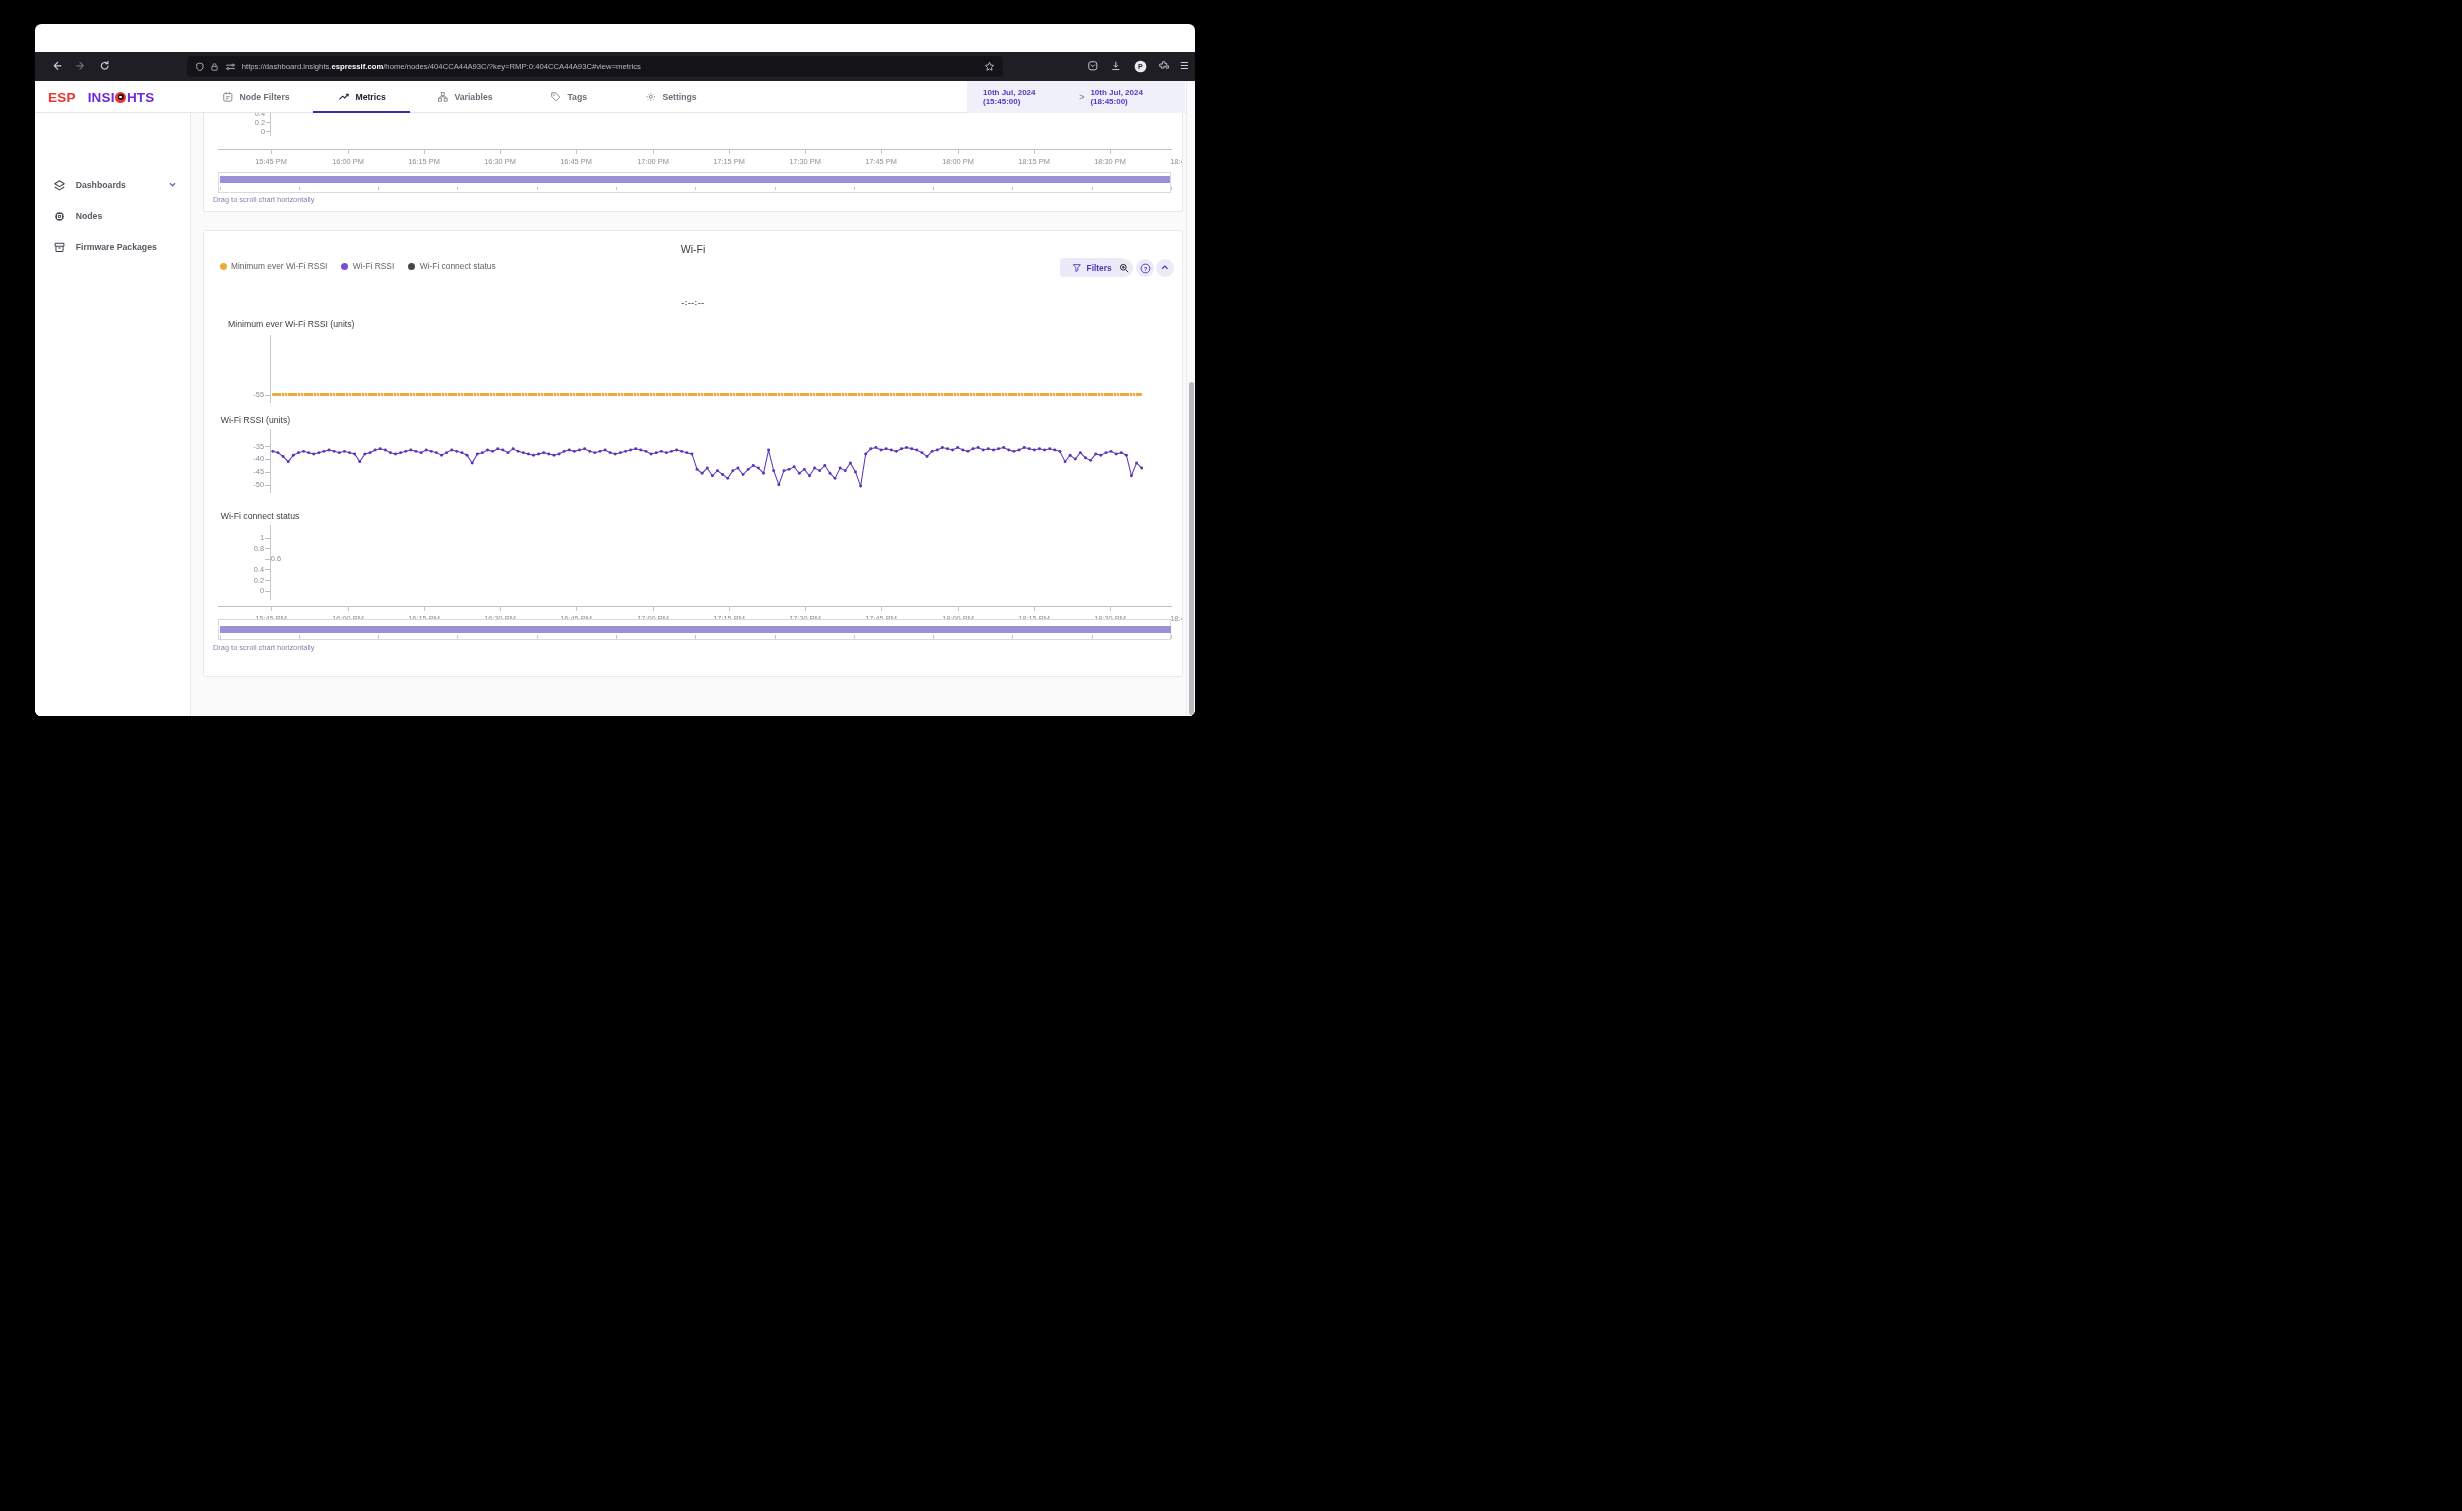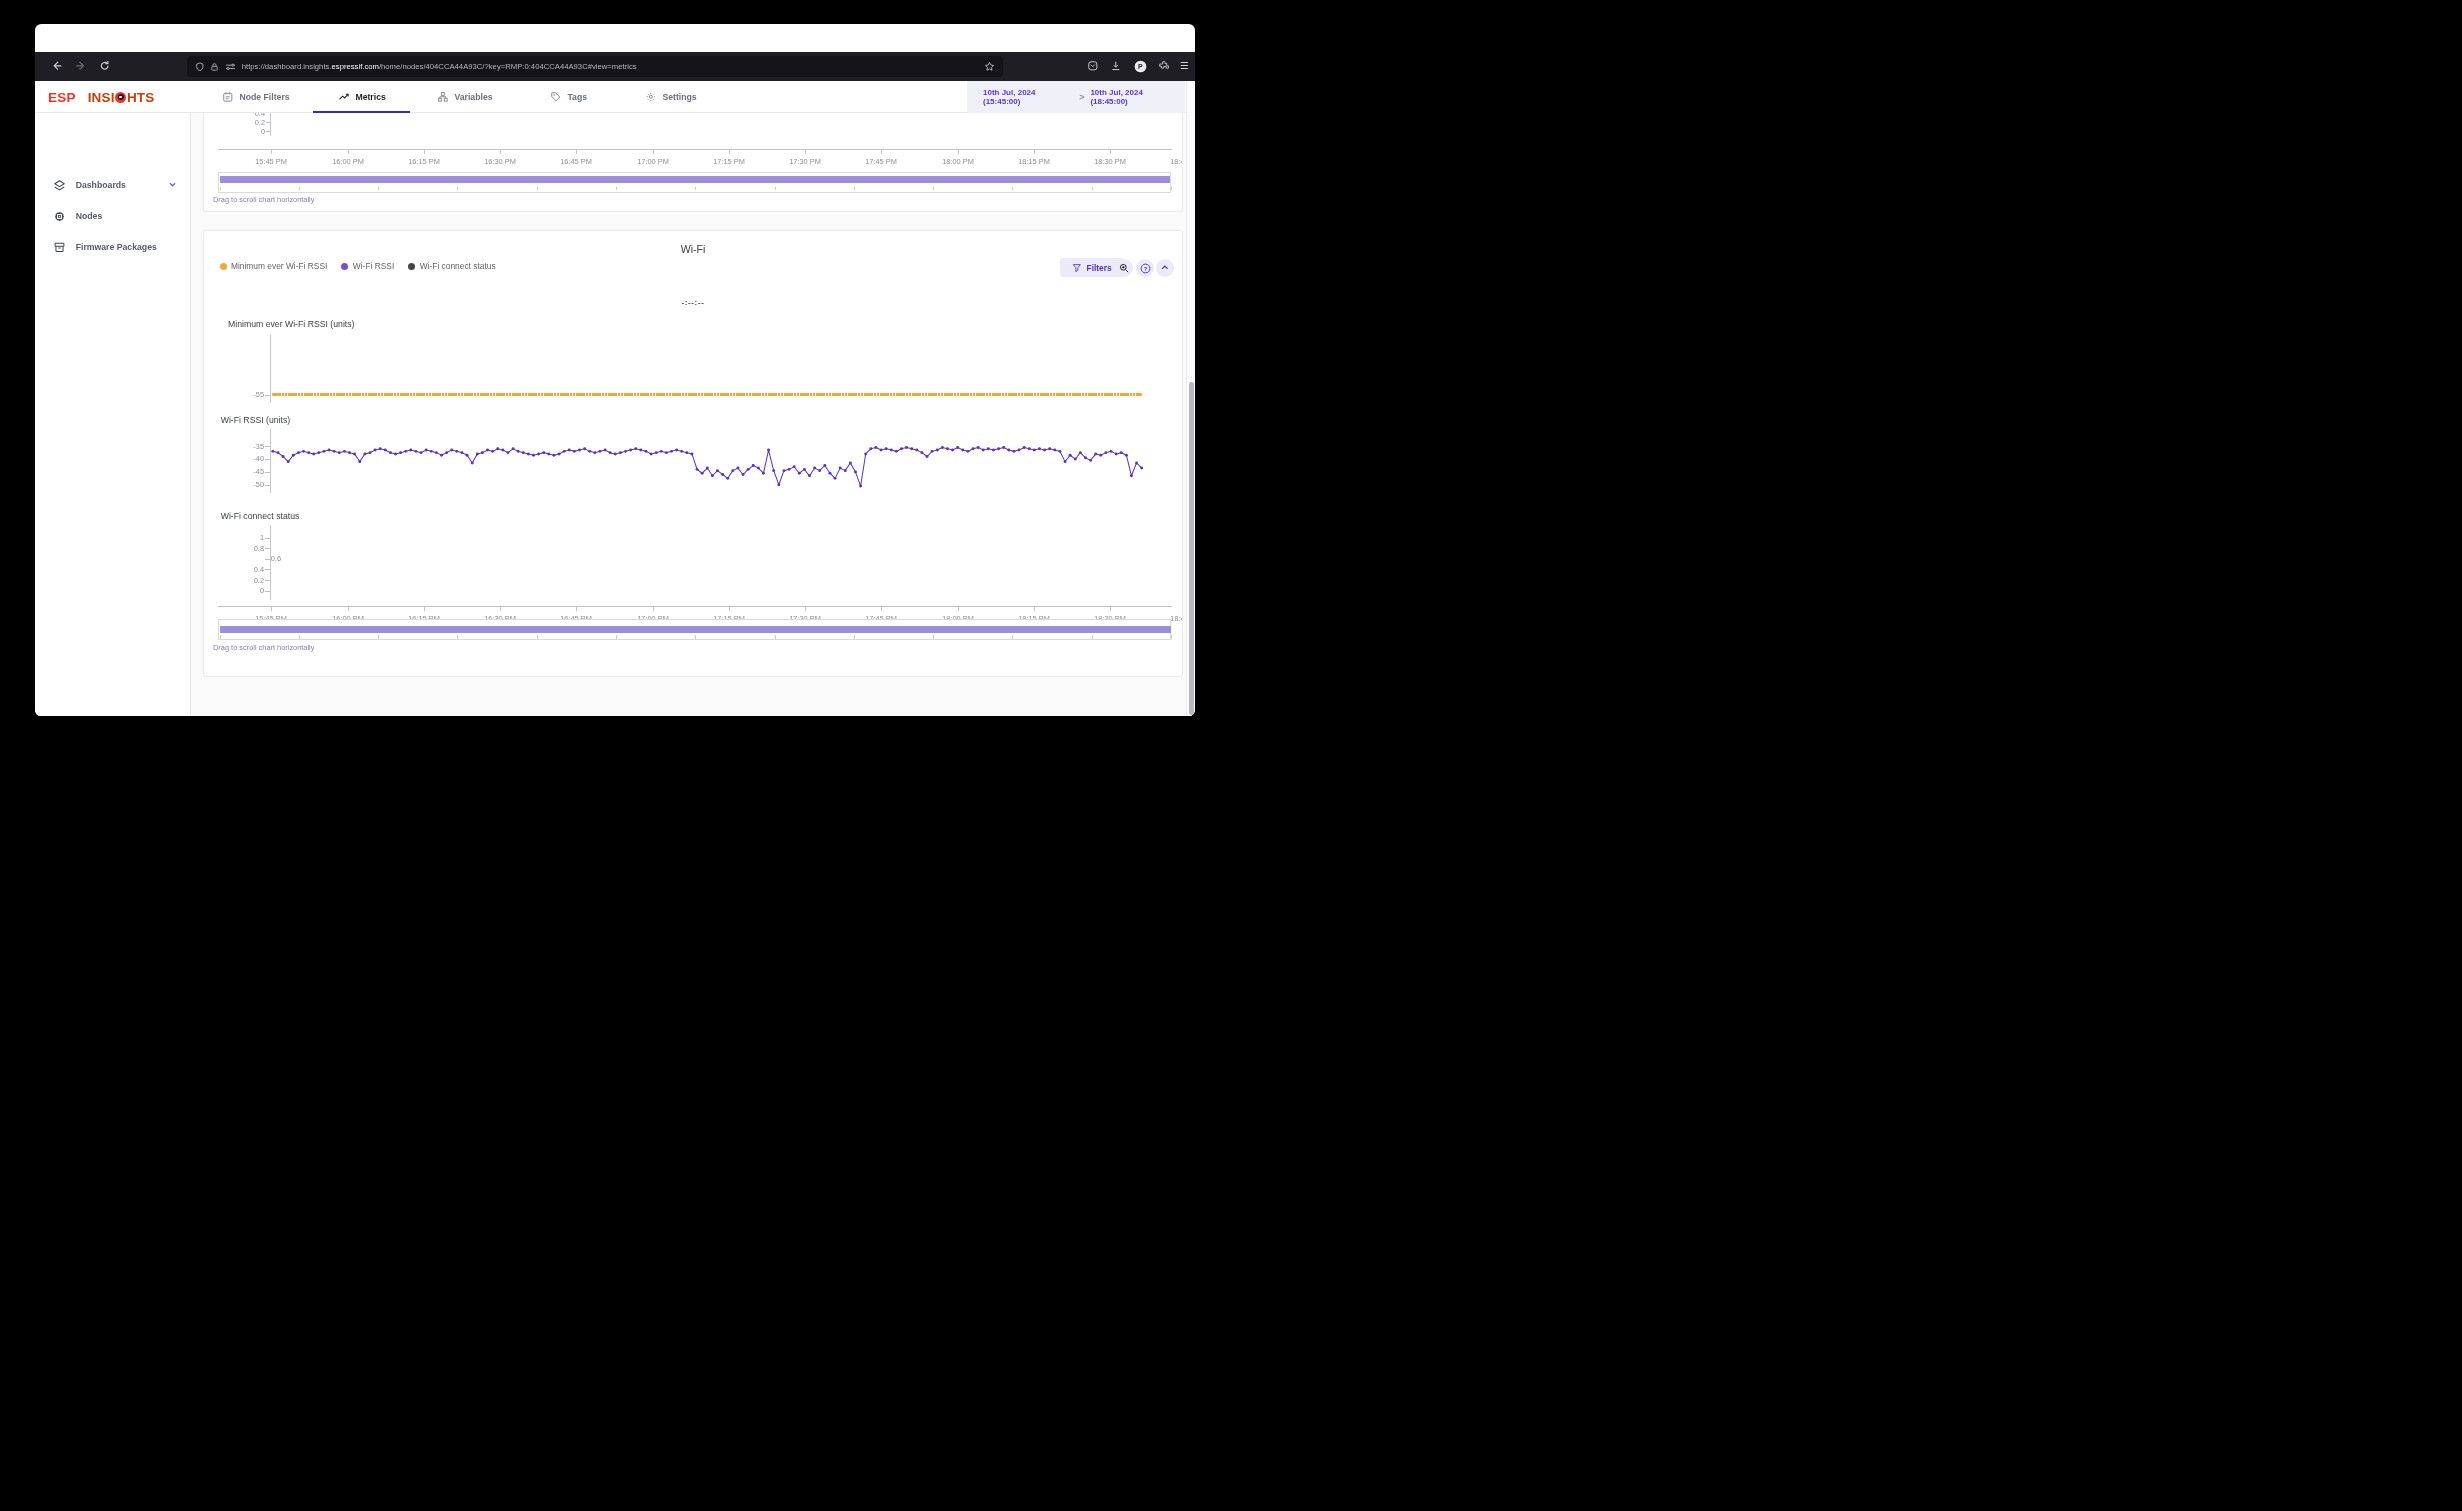--- a/index.html
+++ b/index.html
@@ -20,31 +20,31 @@
   .tab-close{margin-left:auto;font-size:8.4px;color:#d8d8dd;}
   .newtab{position:absolute;left:252px;top:4.5px;font-size:13px;color:#d8d8dd;font-weight:300;}
   .favicon{position:relative;width:8.4px;height:8.4px;border-radius:50%;background:#E8372C;flex:0 0 auto;}
   .favicon::after{content:"";position:absolute;left:1.9px;top:1.9px;width:4.5px;height:4.5px;border-radius:50%;background:#17171b;}
   .favicon::before{content:"";position:absolute;left:3.2px;top:3.2px;width:1.9px;height:1.9px;border-radius:50%;background:#fff;z-index:1;}
   .toolbar{position:absolute;left:0;top:28px;width:100%;height:29px;background:#1F1E25;}
   .ticon{position:absolute;top:7.7px;color:#cfcfd6;}
   .urlbar{position:absolute;left:152px;top:3.9px;width:816px;height:21px;background:#141318;border-radius:3.9px;
     display:flex;align-items:center;padding:0 7.7px;gap:5.8px;}
   .url{font-size:7.7px;color:#b9b9c1;white-space:nowrap;overflow:hidden;}
-  .url b{color:#fdfdfe;font-weight:400;}
+  .url b{color:#fdfdfe;font-weight:700;}
   .star{margin-left:auto;}
   svg.ic{display:block;}
 
   
   .app{position:absolute;left:0;top:57px;width:100%;height:636px;background:#FAFAFB;}
   .hdr{position:absolute;left:0;top:0;width:100%;height:32px;background:#fff;border-bottom:0.6px solid #E6E6EC;}
   .hdr-tint{position:absolute;left:932px;top:0;width:218px;height:32px;background:#EFF0F8;}
   .logo{position:absolute;left:13px;top:0;height:32px;display:flex;align-items:center;font-weight:800;font-size:13.5px;letter-spacing:0.2px;}
   .logo .esp{color:#E8352E;margin-right:12px;}
-  .logo .blk{color:#c2410c;}
+  .logo .blk{color:#6d28d9;}
   .logomark{position:relative;width:11px;height:11px;border-radius:50%;background:#E8372C;margin:0 0.6px;}
   .logomark::after{content:"";position:absolute;left:2.3px;top:2.3px;width:6.4px;height:6.4px;border-radius:50%;background:#141417;}
   .logomark::before{content:"";position:absolute;left:4.2px;top:4.2px;width:2.6px;height:2.6px;border-radius:50%;background:#fff;z-index:1;}
   .nav-item{position:absolute;top:0;height:32px;display:flex;align-items:center;gap:5.8px;
     color:#6A6F78;font-size:8.7px;font-weight:600;cursor:pointer;}
   .nav-item.active{color:#1F1F24;}
   .nav-underline{position:absolute;left:278px;top:30px;width:97px;height:2.6px;background:#4823B4;}
   .daterange{position:absolute;left:948px;top:0;height:32px;display:flex;align-items:center;gap:5.8px;
     color:#5936C9;font-size:8px;font-weight:700;}
   .dr-sep{color:#8D93A5;font-size:9px;font-weight:700;}

